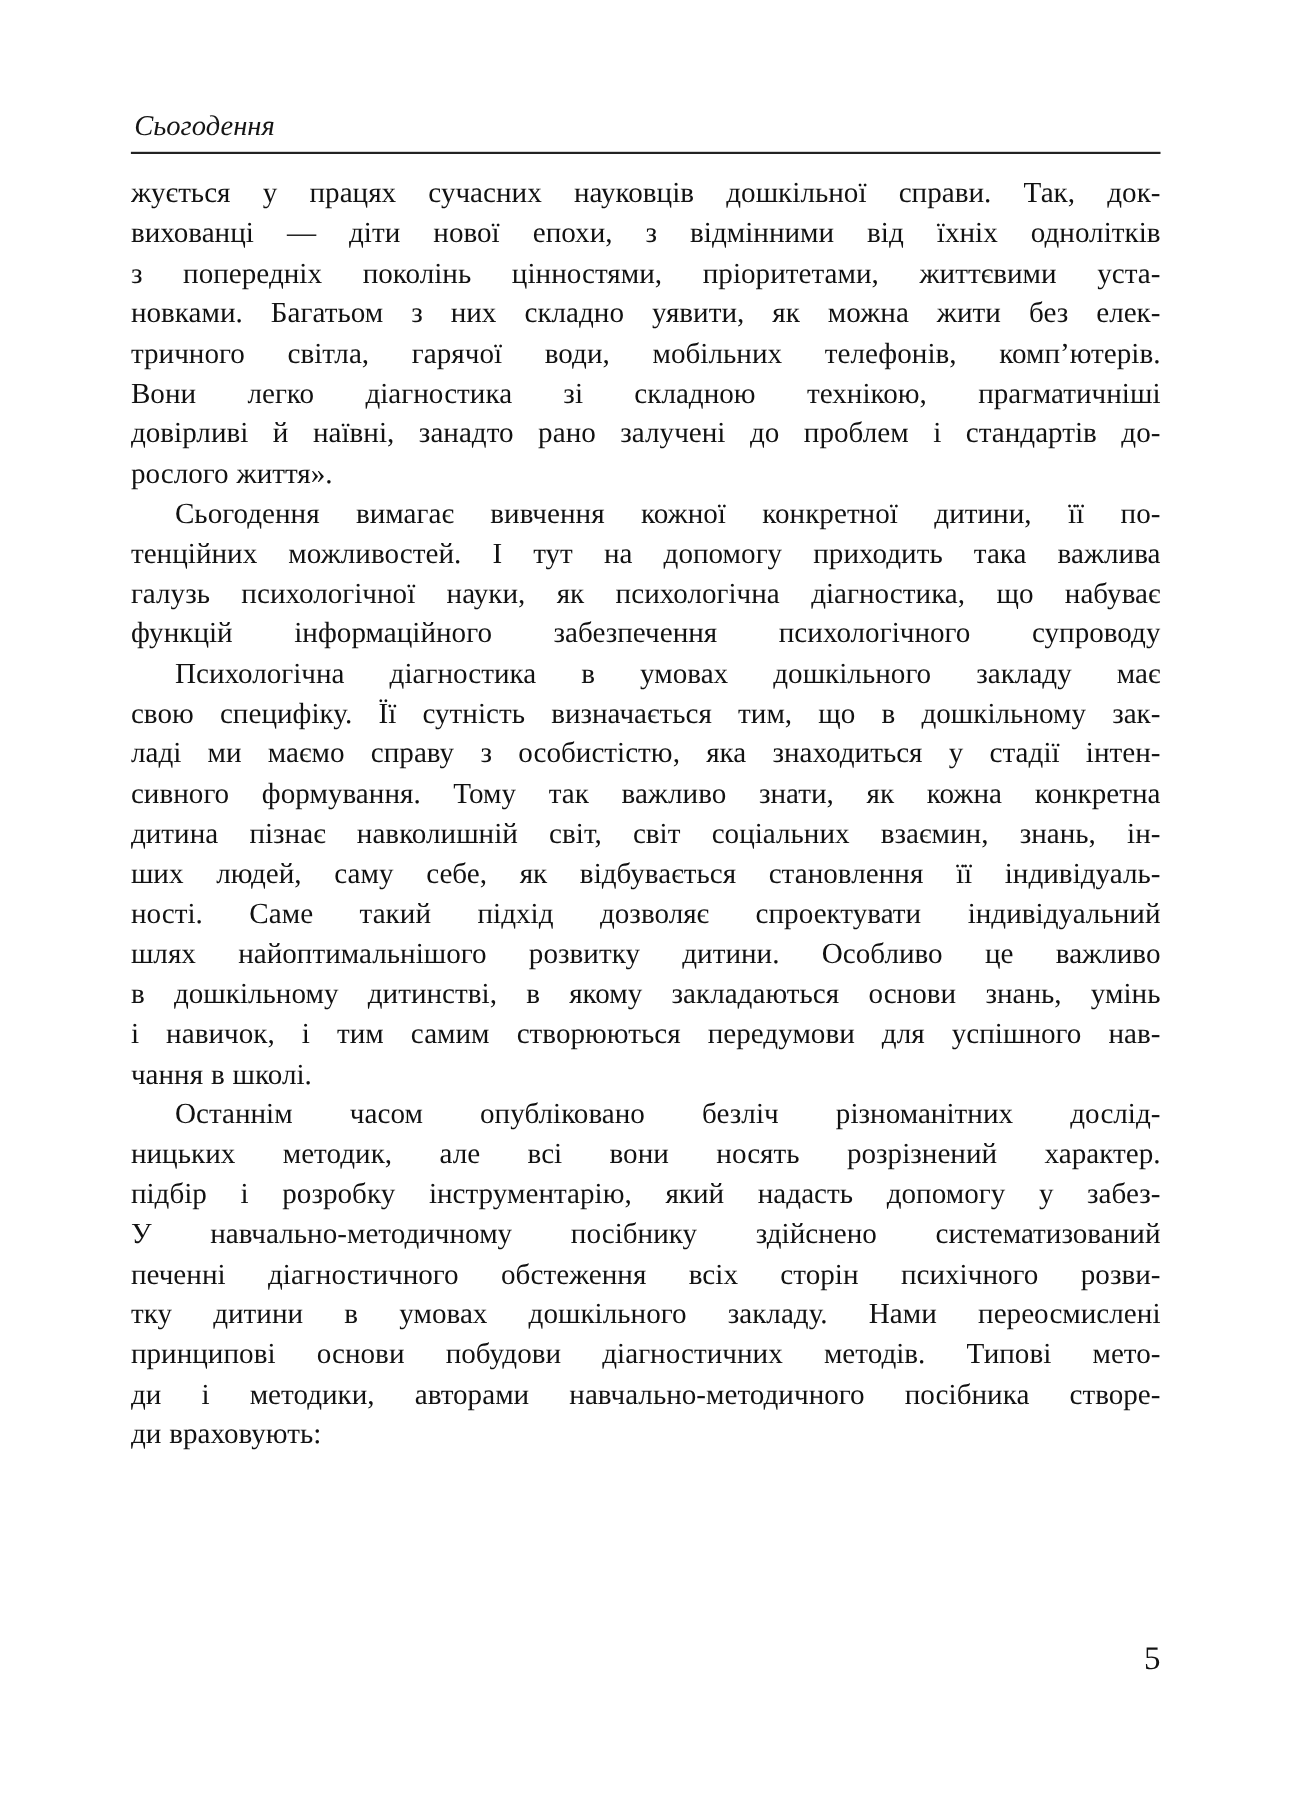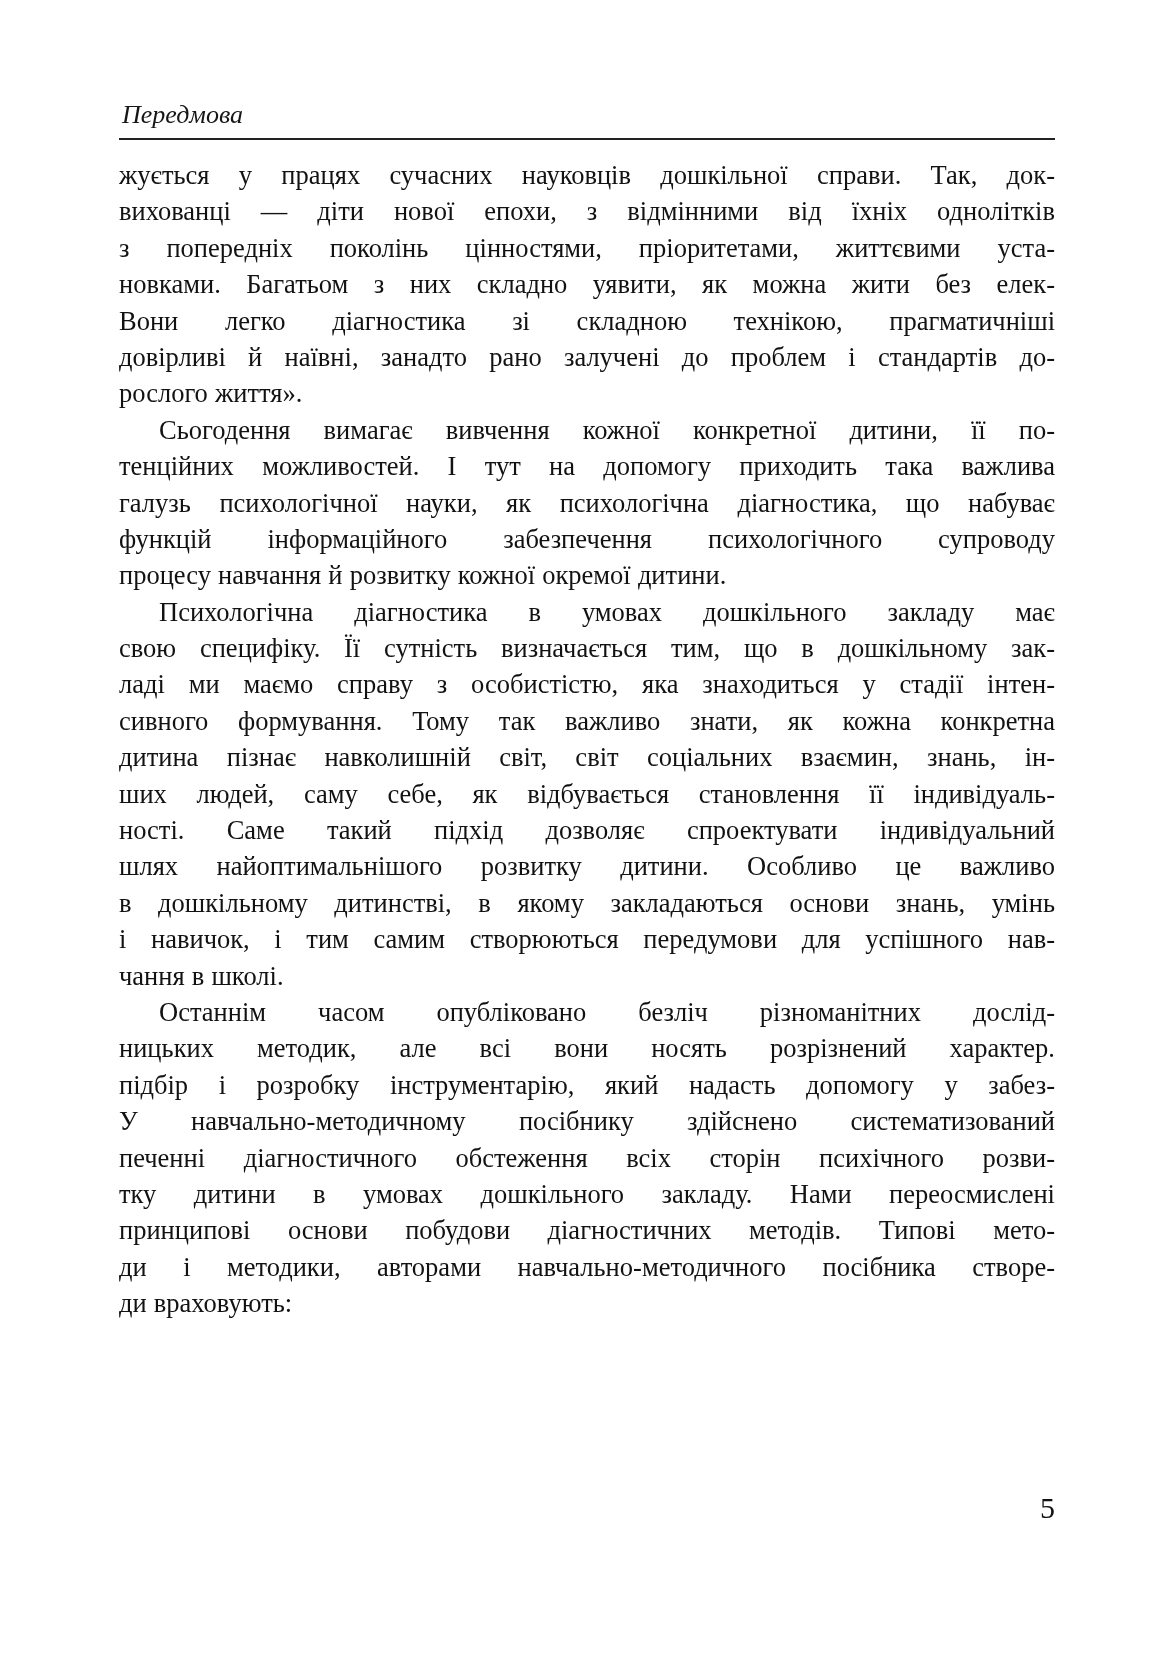--- a/index.html
+++ b/index.html
@@ -67,38 +67,38 @@
     font-size: 30px;
     line-height: 36px;
     color: #121212;
   }
 </style>
 </head>
 <body>
 
 <div class="page">
   <div class="content">
-    <div class="running-head">Передмова</div>
+    <div class="running-head">Сьогодення</div>
     <hr class="header-rule">
     <div class="body-text" id="body-text">
         <div class="paragraph">
           <div class="text-line">жується у працях сучасних науковців дошкільної справи. Так, док-</div>
           <div class="text-line">вихованці — діти нової епохи, з відмінними від їхніх однолітків</div>
           <div class="text-line">з попередніх поколінь цінностями, пріоритетами, життєвими уста-</div>
           <div class="text-line">новками. Багатьом з них складно уявити, як можна жити без елек-</div>
+          <div class="text-line">тричного світла, гарячої води, мобільних телефонів, комп’ютерів.</div>
           <div class="text-line">Вони легко діагностика зі складною технікою, прагматичніші</div>
           <div class="text-line">довірливі й наївні, занадто рано залучені до проблем і стандартів до-</div>
           <div class="text-line last">рослого життя».</div>
         </div>
         <div class="paragraph">
           <div class="text-line indent">Сьогодення вимагає вивчення кожної конкретної дитини, її по-</div>
           <div class="text-line">тенційних можливостей. І тут на допомогу приходить така важлива</div>
           <div class="text-line">галузь психологічної науки, як психологічна діагностика, що набуває</div>
           <div class="text-line">функцій інформаційного забезпечення психологічного супроводу</div>
-          <div class="text-line last">процесу навчання й розвитку кожної окремої дитини.</div>
         </div>
         <div class="paragraph">
           <div class="text-line indent">Психологічна діагностика в умовах дошкільного закладу має</div>
           <div class="text-line">свою специфіку. Її сутність визначається тим, що в дошкільному зак-</div>
           <div class="text-line">ладі ми маємо справу з особистістю, яка знаходиться у стадії інтен-</div>
           <div class="text-line">сивного формування. Тому так важливо знати, як кожна конкретна</div>
           <div class="text-line">дитина пізнає навколишній світ, світ соціальних взаємин, знань, ін-</div>
           <div class="text-line">ших людей, саму себе, як відбувається становлення її індивідуаль-</div>
           <div class="text-line">ності. Саме такий підхід дозволяє спроектувати індивідуальний</div>
           <div class="text-line">шлях найоптимальнішого розвитку дитини. Особливо це важливо</div>

